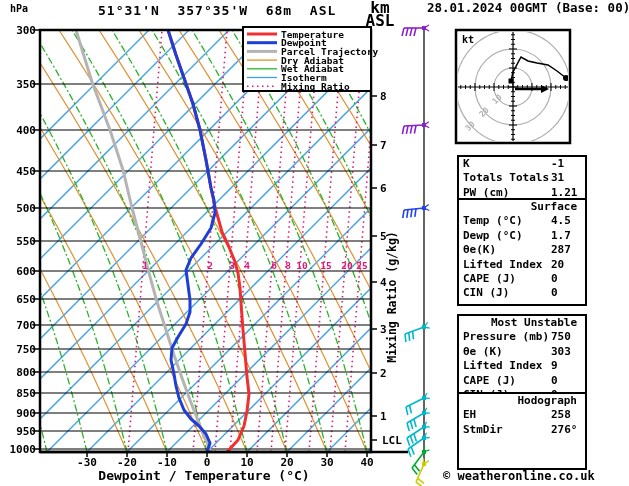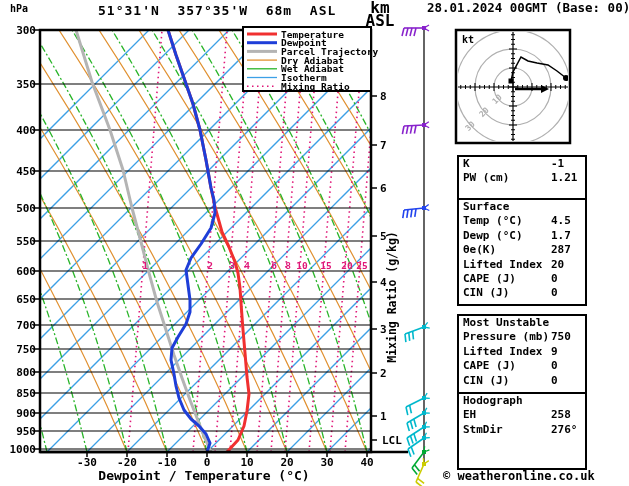--- a/index.html
+++ b/index.html
@@ -7,21 +7,21 @@
          font-family:"DejaVu Sans Mono",monospace;font-weight:bold;color:#000;overflow:hidden;}
   .abs{position:absolute;}
   #title{left:50px;top:3px;font-size:13px;white-space:pre;letter-spacing:1px;margin-left:48px;}
   #hpa-unit{left:10px;top:3px;font-size:10px;}
   #km-unit{left:363px;top:1px;width:34px;font-size:16px;line-height:13px;text-align:center;white-space:pre-line;}
   #datetime{left:407px;top:0;font-size:12.5px;white-space:pre;margin-left:20px;}
   #copyright{left:443px;top:469px;width:170px;text-align:left;font-size:12px;}
   svg{position:absolute;left:0;top:0;}
   .statbox{position:absolute;left:457px;width:122px;border:2px solid #000;background:#fff;
            font-size:11px;line-height:14.4px;padding:0 0 0 4px;overflow:hidden;}
-  .statbox .hdr{text-align:left;padding-right:20px;}
+  .statbox .hdr{text-align:right;padding-right:8px;}
   .statbox .row{position:relative;white-space:pre;}
   .statbox .val{position:absolute;left:88px;top:0;}
   #box1{top:155px;height:43px;}
   #box2{top:198px;height:104px;}
   #box3{top:314px;height:85px;}
   #box4{top:392px;height:74px;}
 </style>
 </head>
 <body>
 
@@ -390,34 +390,36 @@
         <rect x="508.5" y="78.5" width="5" height="5" fill="#000"></rect>
         <circle cx="566" cy="78" r="3" fill="#000"></circle>
         <line x1="515" y1="89" x2="542" y2="89" stroke="#000" stroke-width="2.5"></line>
         <path d="M 549 89 L 541 85 L 541 93 Z" fill="#000"></path>
       </g>
       <text x="462" y="43" font-size="10" font-family="DejaVu Sans Mono,monospace" font-weight="bold" text-anchor="start" fill="#000">kt</text>
     </svg>
 
   <div class="statbox" id="box1">
       <div class="row"><span>K</span><span class="val">-1</span></div>
+      <div class="row"><span>Totals Totals</span><span class="val">31</span></div>
       <div class="row"><span>PW (cm)</span><span class="val">1.21</span></div>
     </div>
   <div class="statbox" id="box2">
       <div class="hdr">Surface</div>
       <div class="row"><span>Temp (°C)</span><span class="val">4.5</span></div>
       <div class="row"><span>Dewp (°C)</span><span class="val">1.7</span></div>
       <div class="row"><span>θe(K)</span><span class="val">287</span></div>
       <div class="row"><span>Lifted Index</span><span class="val">20</span></div>
       <div class="row"><span>CAPE (J)</span><span class="val">0</span></div>
       <div class="row"><span>CIN (J)</span><span class="val">0</span></div>
     </div>
   <div class="statbox" id="box3">
       <div class="hdr">Most Unstable</div>
       <div class="row"><span>Pressure (mb)</span><span class="val">750</span></div>
+      <div class="row"><span>θe (K)</span><span class="val">303</span></div>
       <div class="row"><span>Lifted Index</span><span class="val">9</span></div>
       <div class="row"><span>CAPE (J)</span><span class="val">0</span></div>
       <div class="row"><span>CIN (J)</span><span class="val">0</span></div>
     </div>
   <div class="statbox" id="box4">
       <div class="hdr">Hodograph</div>
       <div class="row"><span>EH</span><span class="val">258</span></div>
       <div class="row"><span>StmDir</span><span class="val">276°</span></div>
     </div>
 

